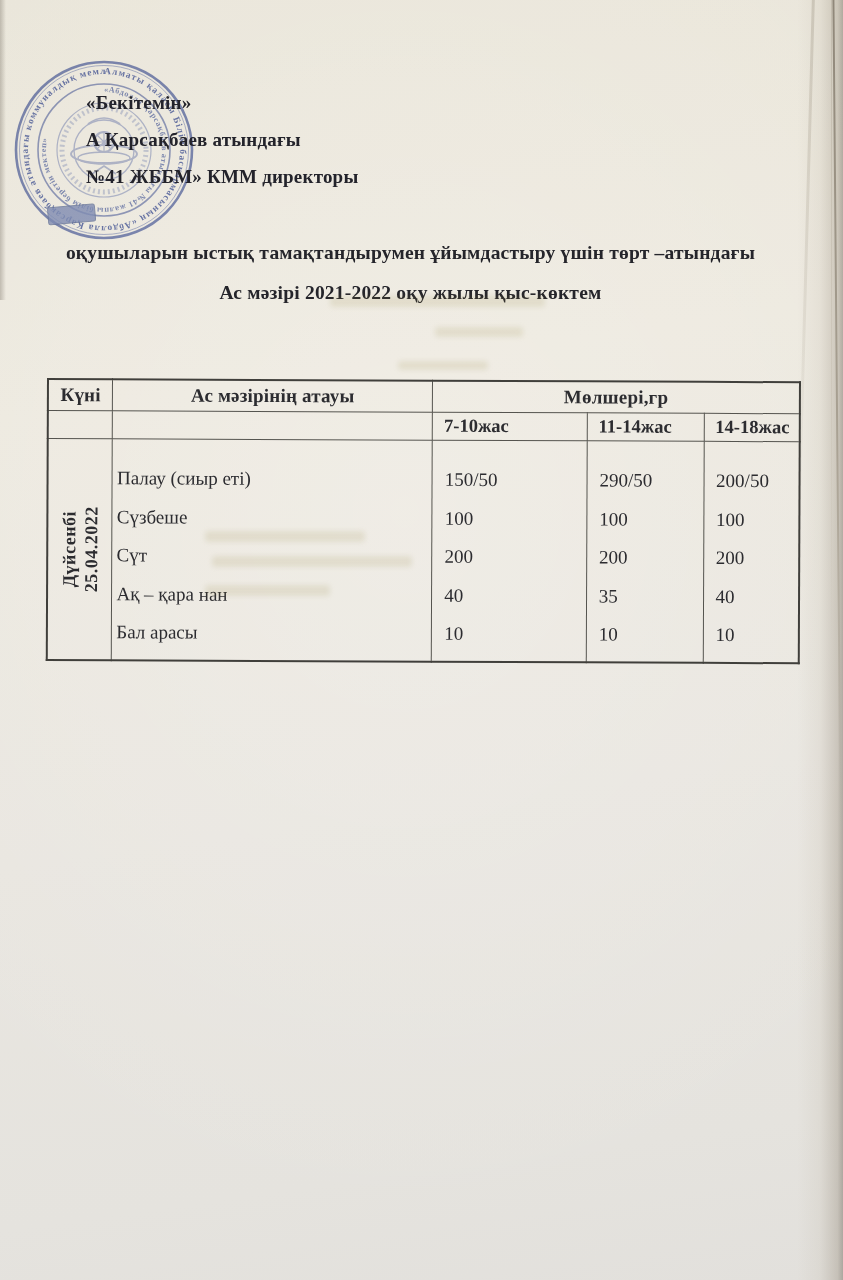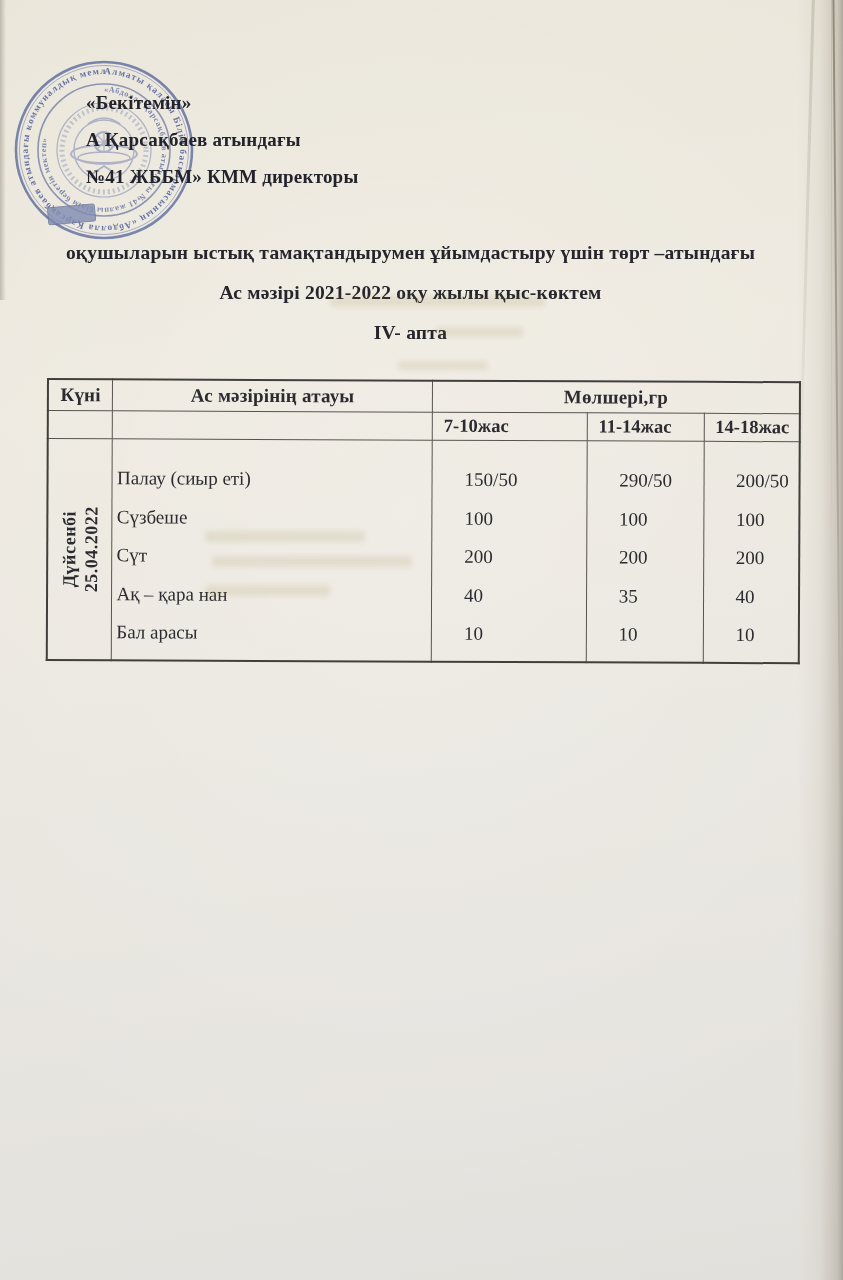--- a/index.html
+++ b/index.html
@@ -45,21 +45,21 @@
   .menu-table { border:2.2px solid #403f3b; }
   .hrow1 th { height:30px; font-size:19px; font-weight:bold; text-align:center; vertical-align:middle; letter-spacing:.2px; }
   .hrow2 th { height:27px; font-size:18.5px; font-weight:bold; text-align:left; vertical-align:middle; padding-left:11px; }
   .body-row td { height:216px; }
   .day-cell { position:relative; }
   .day-inner { position:absolute; top:50%; left:50%; transform:translate(-50%,-50%) rotate(-90deg);
     text-align:center; font-weight:bold; font-size:18px; line-height:22px; letter-spacing:.5px; white-space:nowrap; }
   .cell-list { list-style:none; margin:0; padding:27px 0 0 0; }
   .cell-list li { height:38.6px; line-height:24px; font-size:19px; }
   .menu-cell li { padding-left:4px; }
-  .val-cell li { padding-left:12px;margin-left:20px; }
+  .val-cell li { padding-left:12px; }
 
   
   .ghost { position:absolute; background:rgba(148,138,62,.14); filter:blur(2.5px); border-radius:4px; pointer-events:none; }
   .g1 { left:330px; top:296px; width:215px; height:11px; }
   .g2 { left:435px; top:327px; width:88px;  height:10px; }
   .g3 { left:398px; top:361px; width:90px;  height:9px;  }
   .g4 { left:205px; top:531px; width:160px; height:11px; }
   .g5 { left:212px; top:556px; width:200px; height:11px; }
   .g6 { left:205px; top:585px; width:125px; height:11px; }
 </style>
@@ -106,21 +106,20 @@
 
   <div class="approval">
     <div>«Бекітемін»</div>
     <div>А Қарсақбаев атындағы</div>
     <div>№41 ЖББМ» КММ директоры</div>
   </div>
 
   <div class="doc-title">
     <div>оқушыларын  ыстық тамақтандырумен ұйымдастыру үшін  төрт –атындағы</div>
     <div>Ас мәзірі 2021-2022  оқу жылы қыс-көктем</div>
-    <div>IV- апта</div>
   </div>
 
   <table class="menu-table">
     <colgroup>
       <col style="width:65px">
         <col style="width:321px">
         <col style="width:155px">
         <col style="width:117px">
         <col style="width:96px">
     </colgroup>

